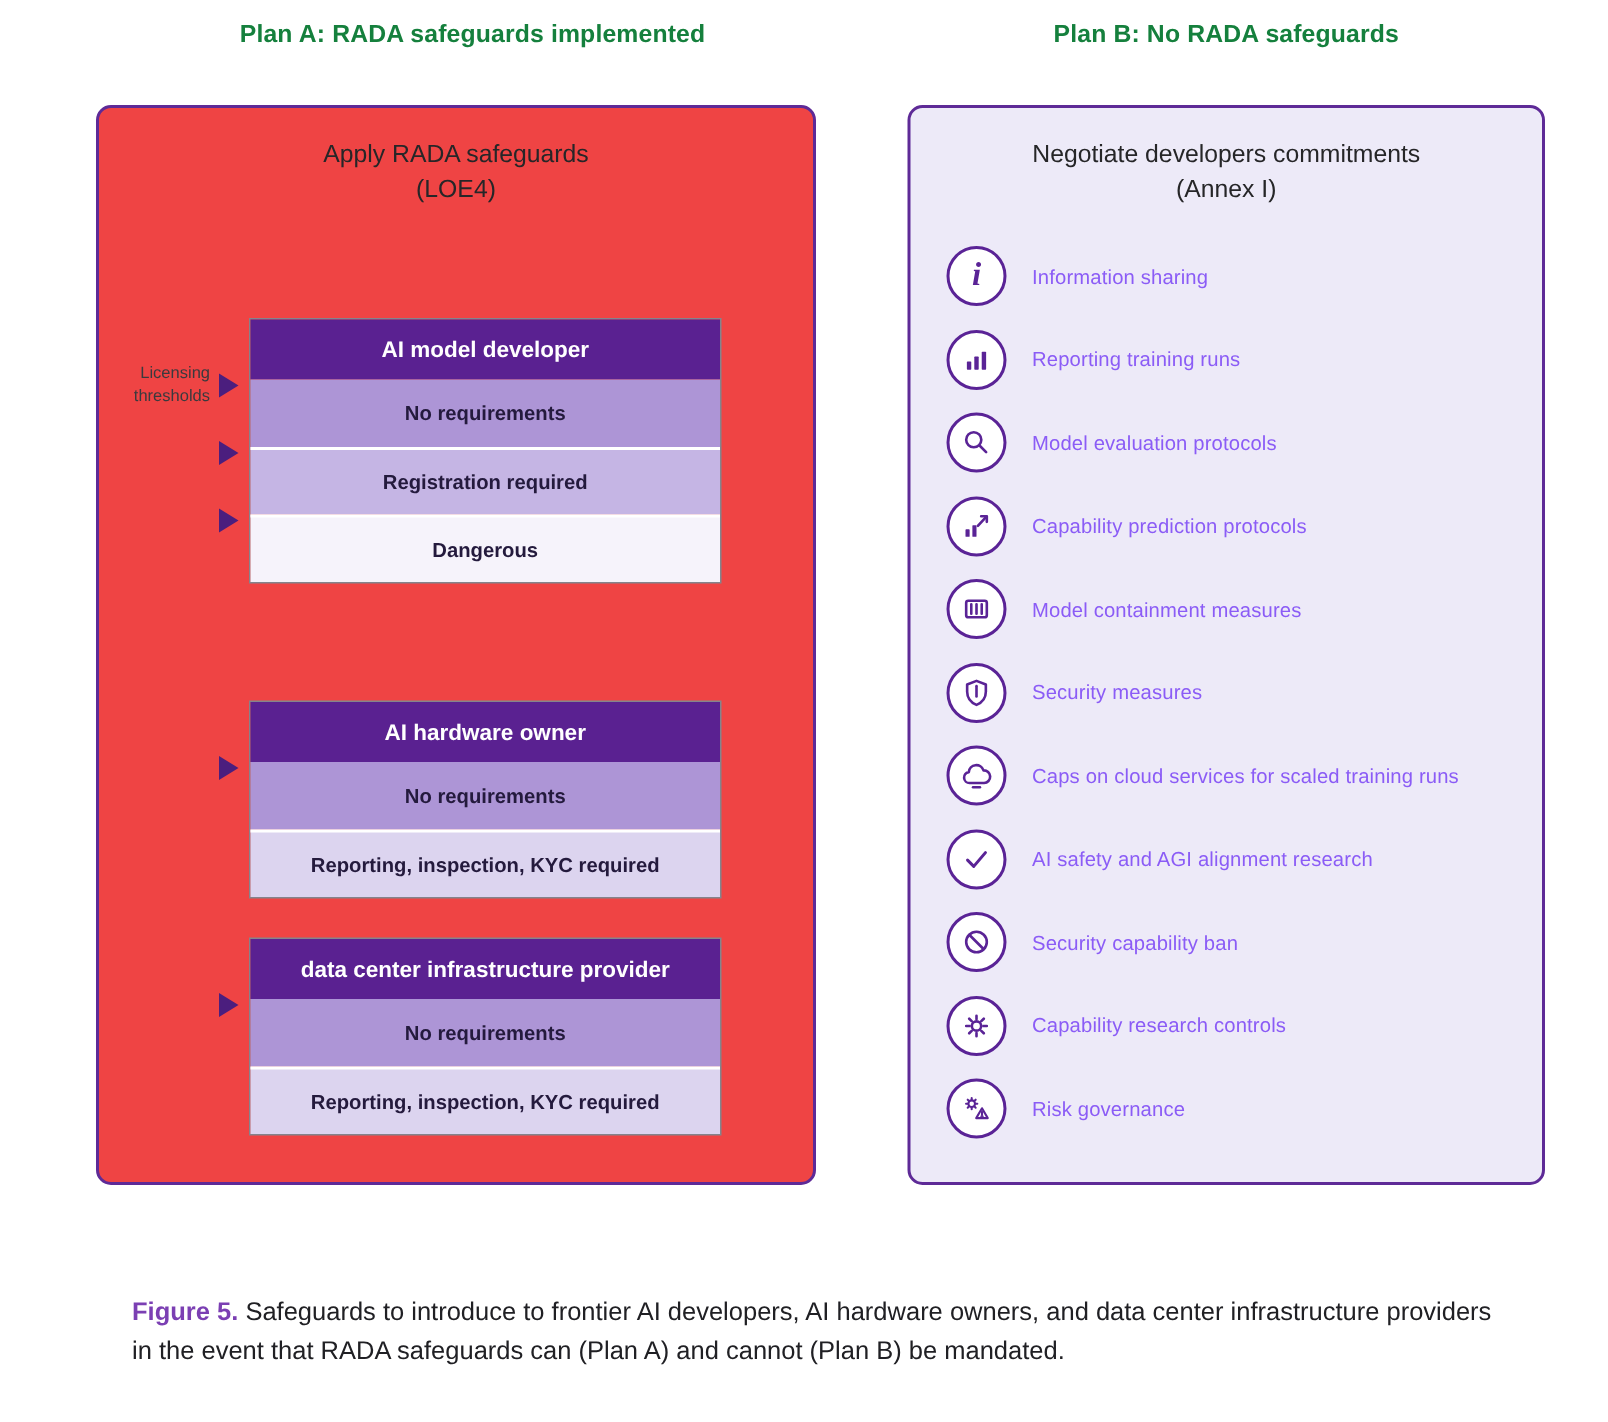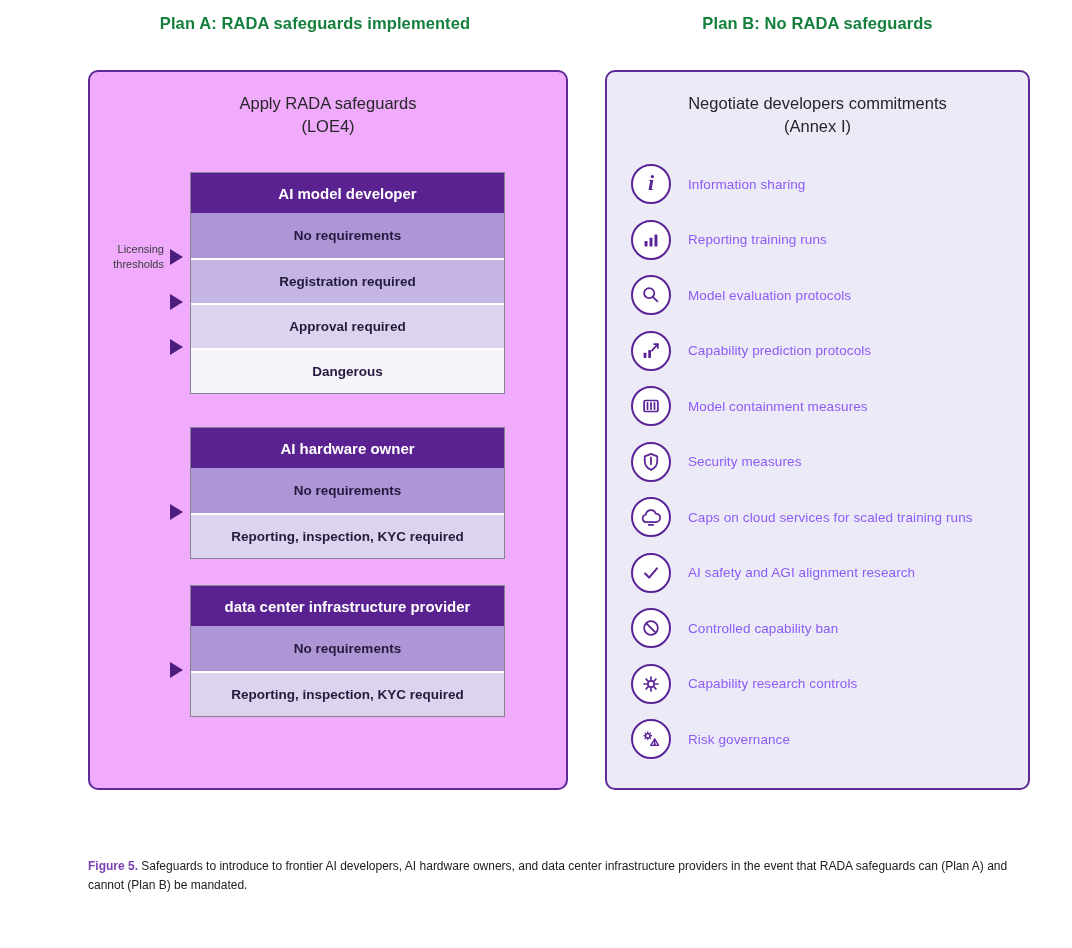--- a/index.html
+++ b/index.html
@@ -18,32 +18,33 @@
     text-align:center; letter-spacing:.1px;
   }
   #col-title-a { left:75px; width:480px; }
   #col-title-b { left:605px; width:425px; }
 
   
   .panel {
     position:absolute; top:70px; height:720px;
     border:2.5px solid #5e2a97; border-radius:10px;
   }
-  #panel-a { left:88px; width:480px; background:#f0abfc; }
+  #panel-a { left:64px; width:480px; background:#ef4444; }
   #panel-b { left:605px; width:425px; background:#edeaf8; }
 
   .panel-head {
     margin-top:20px; text-align:center;
     font-size:16.5px; color:#262628; line-height:1.4;
   }
 
   
   .sg-table {
     position:absolute; left:100px; width:315px;
     border:1px solid #84848c;
+    margin-top:40px;
   }
   .sg-header {
     background:#5a2191; color:#ffffff;
     font-weight:bold; font-size:15px;
     height:40px; display:flex; align-items:center; justify-content:center;
     text-align:center;
   }
   .sg-row {
     height:45px; display:flex; align-items:center; justify-content:center;
     font-weight:bold; font-size:13.5px; color:#241a3d;
@@ -89,21 +90,21 @@
     transform:translateY(-1px);
   }
   .vc-label {
     margin-left:17px; color:#8b5cf6;
     font-size:13.5px; font-weight:500; letter-spacing:.1px;
   }
 
   
   .caption {
     position:absolute; left:88px; top:845px; width:920px;
-    font-size:12px; line-height:1.55; color:#202024;
+    font-size:17px; line-height:1.55; color:#202024;
   }
   .caption .fig-label { color:#7b3fb3; font-weight:bold; }
 </style>
 </head>
 <body>
 
 <div class="col-title" id="col-title-a">Plan A: RADA safeguards implemented</div>
 <div class="col-title" id="col-title-b">Plan B: No RADA safeguards</div>
 
 <div class="panel" id="panel-a">
@@ -120,21 +121,20 @@
   <div class="arrow" style="top:177px"></div>
   <div class="arrow" style="top:222px"></div>
   <div class="arrow" style="top:267px"></div>
   <div class="arrow" style="top:432px"></div>
   <div class="arrow" style="top:590px"></div>
 
   <div class="sg-table" style="top:100px">
     <div class="sg-header">AI model developer</div>
     <div class="sg-row shade-0" style="border-top:none">No requirements</div>
     <div class="sg-row shade-1">Registration required</div>
-    <div class="sg-row shade-2">Approval required</div>
     <div class="sg-row shade-3">Dangerous</div>
   </div>
 
   <div class="sg-table" style="top:355px">
     <div class="sg-header">AI hardware owner</div>
     <div class="sg-row shade-0" style="border-top:none">No requirements</div>
     <div class="sg-row shade-2">Reporting, inspection, KYC required</div>
   </div>
 
   <div class="sg-table" style="top:513px">
@@ -231,21 +231,21 @@
       <span class="vc-label">AI safety and AGI alignment research</span>
     </div>
 
     <div class="vc-item">
       <span class="vc-icon">
         <svg width="22" height="22" viewBox="0 0 24 24">
           <circle cx="12" cy="12" r="7.5"></circle>
           <path d="M6.9 6.9 L17.1 17.1"></path>
         </svg>
       </span>
-      <span class="vc-label">Controlled capability ban</span>
+      <span class="vc-label">Security capability ban</span>
     </div>
 
     <div class="vc-item">
       <span class="vc-icon">
         <svg width="22" height="22" viewBox="0 0 24 24">
           <circle cx="12" cy="12" r="3.4"></circle>
           <path d="M12 4.5 V7 M12 17 v2.5 M4.5 12 H7 M17 12 h2.5 M6.7 6.7 l1.8 1.8 M15.5 15.5 l1.8 1.8 M6.7 17.3 l1.8 -1.8 M15.5 8.5 l1.8 -1.8"></path>
         </svg>
       </span>
       <span class="vc-label">Capability research controls</span>

